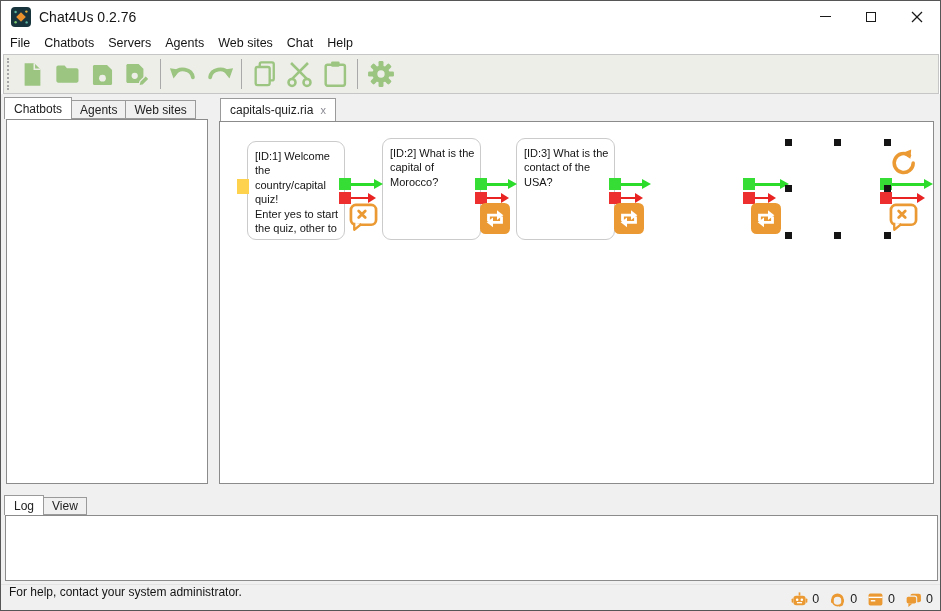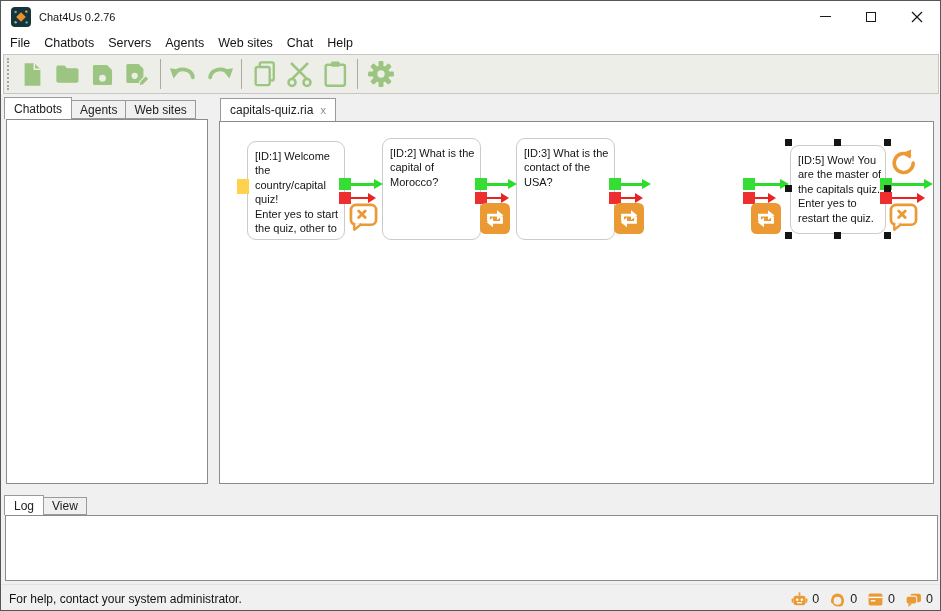--- a/index.html
+++ b/index.html
@@ -5,21 +5,21 @@
   html,body{margin:0;padding:0;background:#d8d8d8;}
   *{box-sizing:border-box;}
   .window{
     position:relative;width:941px;height:611px;background:#ffffff;
     border:1px solid #565656;overflow:hidden;
     font-family:"Liberation Sans", sans-serif;color:#141414;
   }
   
   .titlebar{position:absolute;left:0;top:0;right:0;height:31px;background:#fff;display:flex;align-items:center;}
   .app-icon{margin:0 8px 0 10px;width:20px;height:20px;flex:0 0 auto;}
-  .app-title{font-size:11px;}
+  .app-title{font-size:14px;}
   .win-btns{position:absolute;right:0;top:0;height:31px;display:flex;}
   .win-btn{width:46px;height:31px;display:flex;align-items:center;justify-content:center;}
   .glyph-min{width:11px;height:1.4px;background:#1a1a1a;}
   .glyph-max{width:10px;height:10px;border:1.2px solid #1a1a1a;background:transparent;}
   
   .menubar{position:absolute;left:0;top:31px;right:0;height:22px;background:#fff;display:flex;align-items:center;padding-left:2px;font-size:12.5px;}
   .menu-item{padding:2px 7px;}
   
   .toolbar{position:absolute;left:2px;top:53px;width:936px;height:40px;border:1px solid #c6c6c6;background:#eeeee9;display:flex;align-items:center;}
   .gripper{height:32px;width:0;border-left:2px dotted #a6a6a6;margin:0 6px 0 3px;}
@@ -35,21 +35,21 @@
   .left-tabs{left:3px;top:96px;}
   .left-list{position:absolute;left:5px;top:118px;width:202px;height:365px;background:#fff;border:1px solid #8b8b8b;}
   .editor-tabs{left:219px;top:97px;}
   .editor-tabs .tab.active{height:23px;}
   .canvas{position:absolute;left:218px;top:120px;width:715px;height:363px;background:#fff;border:1px solid #8b8b8b;overflow:hidden;}
   .log-tabs{left:3px;top:494px;}
   .log-tabs .tab{height:18px;}
   .log-tabs .tab.active{height:20px;}
   .log-box{position:absolute;left:4px;top:514px;width:933px;height:66px;background:#fff;border:1px solid #8b8b8b;}
   
-  .statusbar{position:absolute;left:0;top:583px;width:100%;height:28px;background:#f0f0f0;border-top:1px solid #e3e3e3;display:flex;align-items:center;font-size:12px;}
+  .statusbar{position:absolute;left:0;top:583px;width:100%;height:28px;background:#f0f0f0;border-top:1px solid #e3e3e3;display:flex;align-items:flex-start;font-size:12px;}
   .status-text{margin-left:8px;}
   .status-counters{position:absolute;right:7px;top:0;height:28px;display:flex;align-items:center;}
   .counter{display:flex;align-items:center;margin-left:10px;}
   .counter .val{margin-left:4px;font-size:12.5px;color:#222;}
   
   .node{position:absolute;background:#fff;border:1.6px solid #cbcbcb;border-radius:9px;
         padding:7px 3px 4px 7px;font-size:11px;line-height:14.4px;color:#141414;
         white-space:pre-wrap;overflow:hidden;}
   .port{position:absolute;width:12px;height:12px;z-index:4;}
   .port.green{background:#35dd35;}
@@ -203,22 +203,20 @@
       <span class="tab-close">x</span>
     </div>
   </div>
 
   <div class="canvas">
 
     <div class="node" style="left:27px;top:19px;width:98px;height:99px;">[ID:1] Welcome the country/capital quiz!
 Enter yes to start the quiz, other to</div>
     <div class="node" style="left:162px;top:16px;width:99px;height:102px;">[ID:2] What is the capital of Morocco?</div>
     <div class="node" style="left:296px;top:16px;width:99px;height:102px;">[ID:3] What is the contact of the USA?</div>
-    <div class="node" style="left:570px;top:23px;width:96px;height:89px;">[ID:5] Wow! You are the master of the capitals quiz.
-Enter yes to restart the quiz.</div>
 
     <div class="sel-box" style="left:565px;top:17px;width:106px;height:100px;">
       <div class="handle" style="left:0;top:0;"></div>
       <div class="handle" style="left:49px;top:0;"></div>
       <div class="handle" style="left:99px;top:0;"></div>
       <div class="handle" style="left:0;top:46px;"></div>
       <div class="handle" style="left:99px;top:46px;"></div>
       <div class="handle" style="left:0;top:93px;"></div>
       <div class="handle" style="left:49px;top:93px;"></div>
       <div class="handle" style="left:99px;top:93px;"></div>

